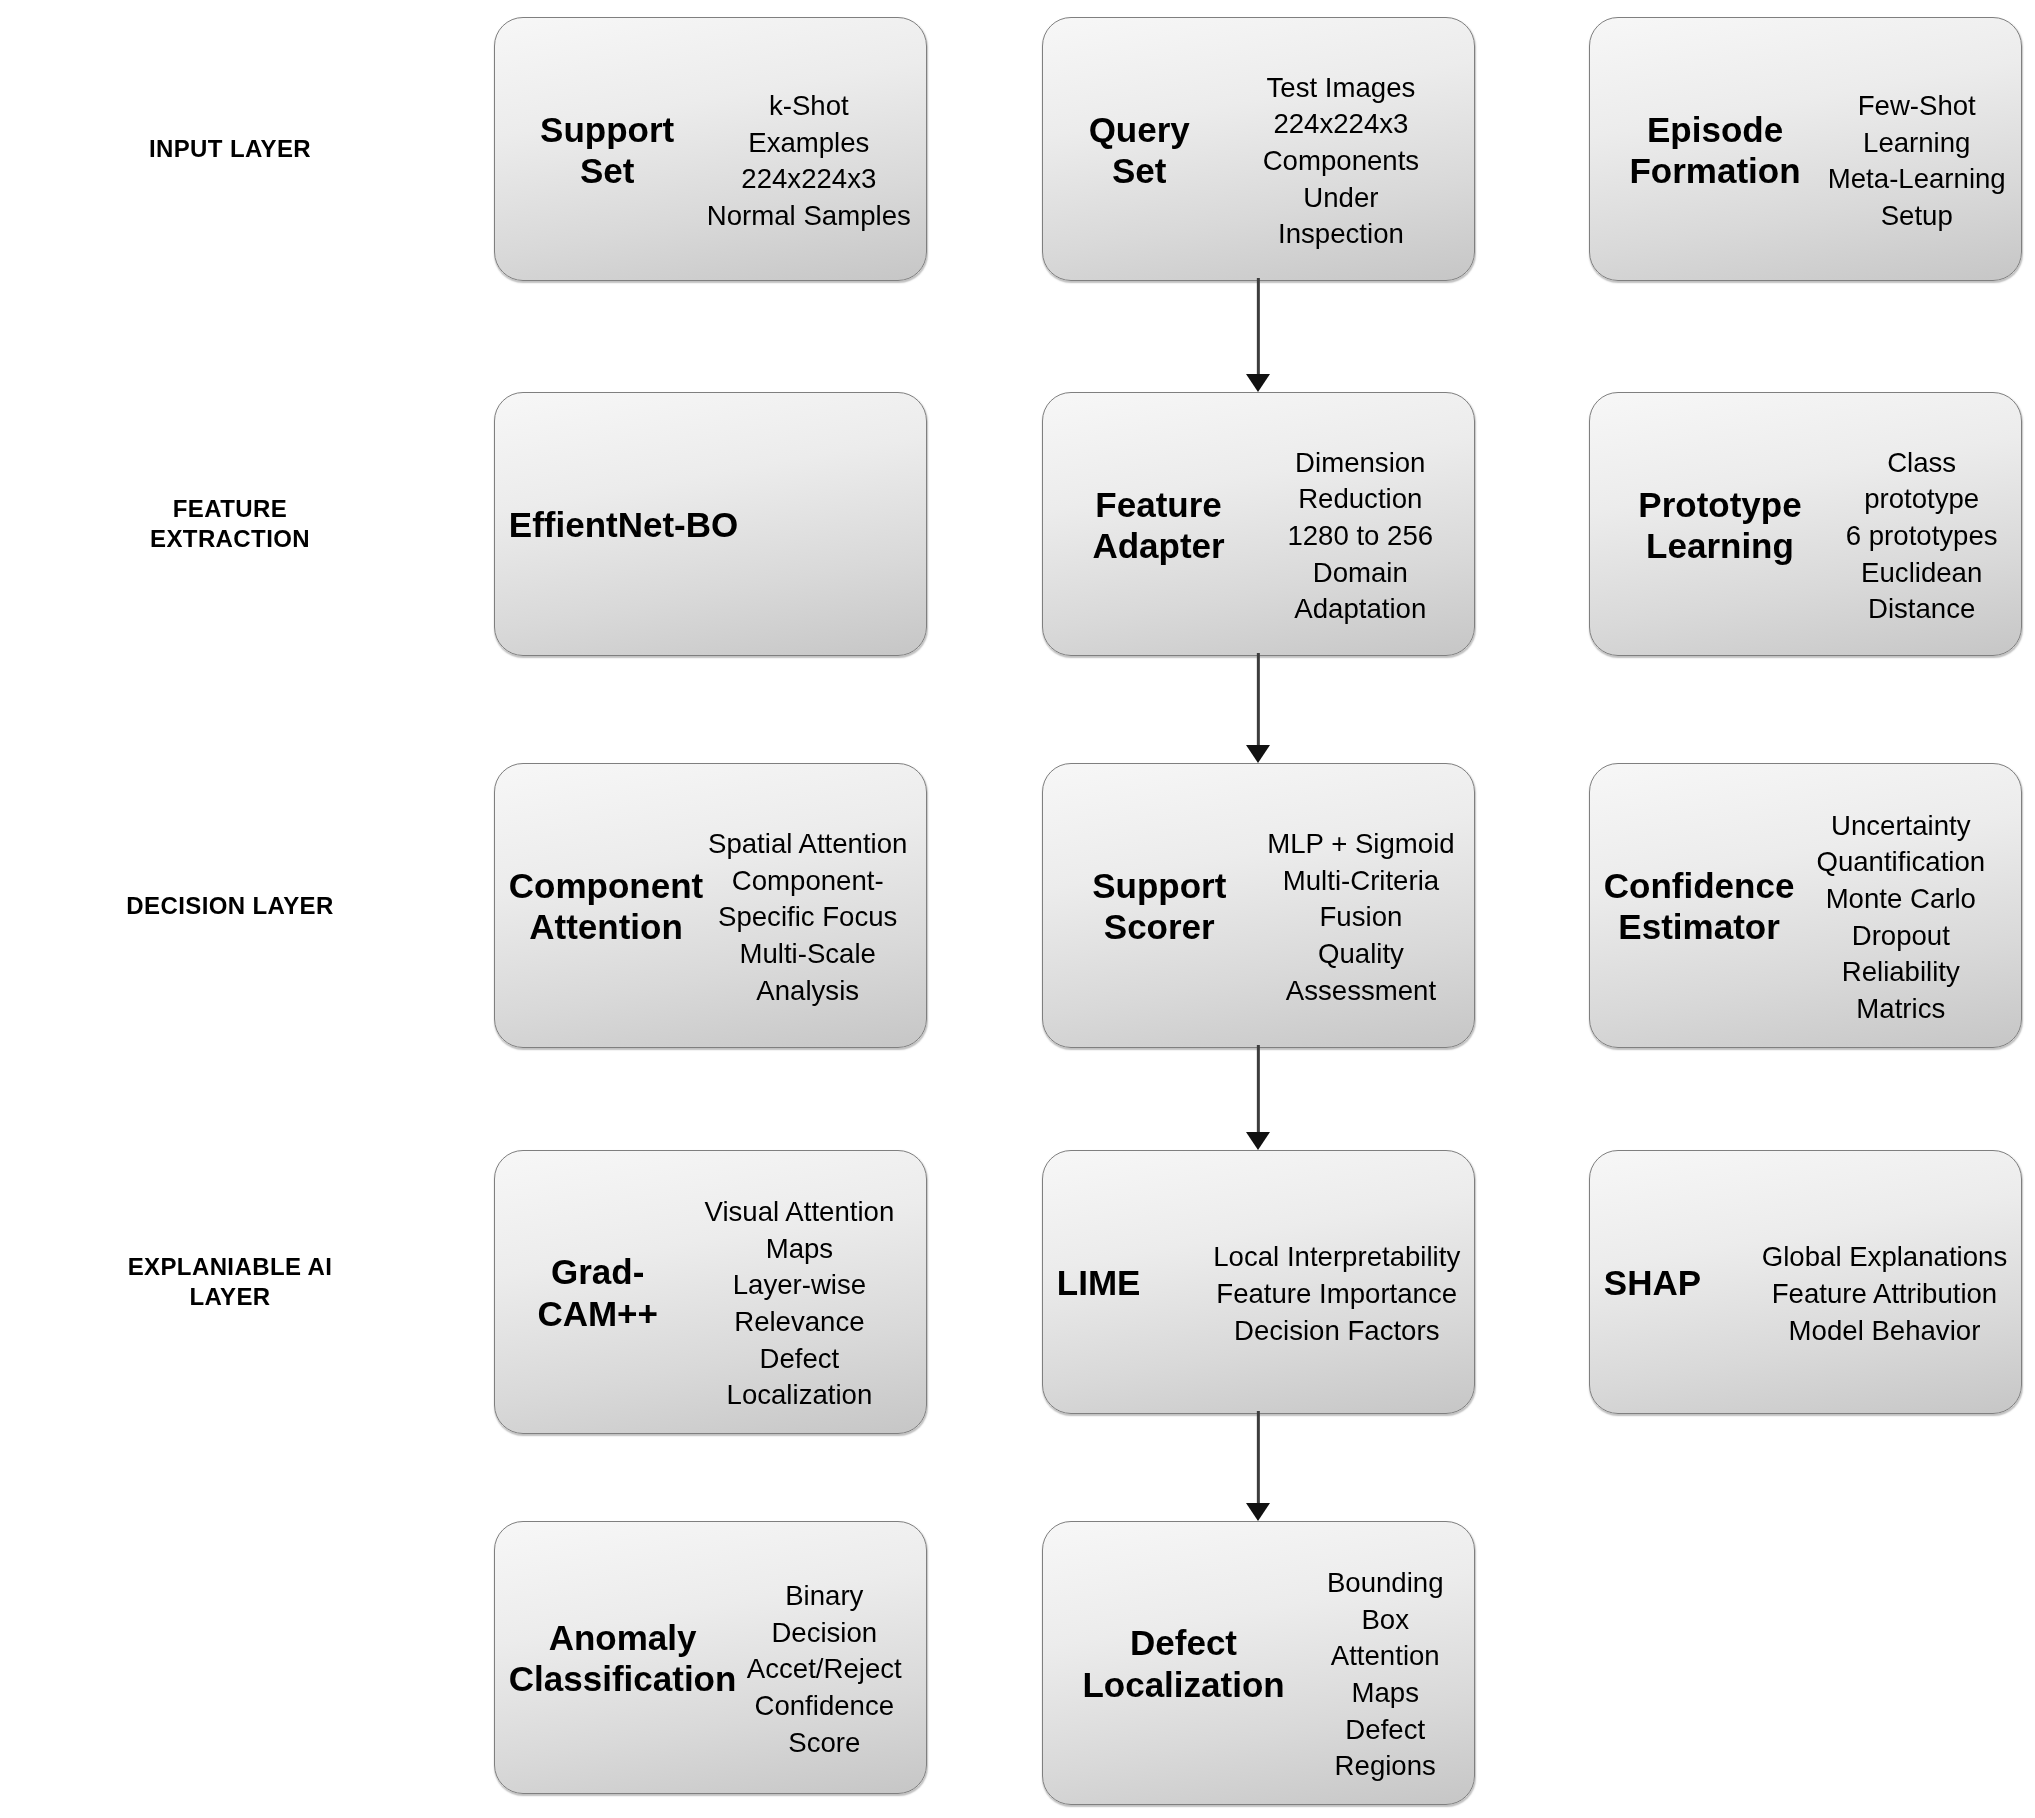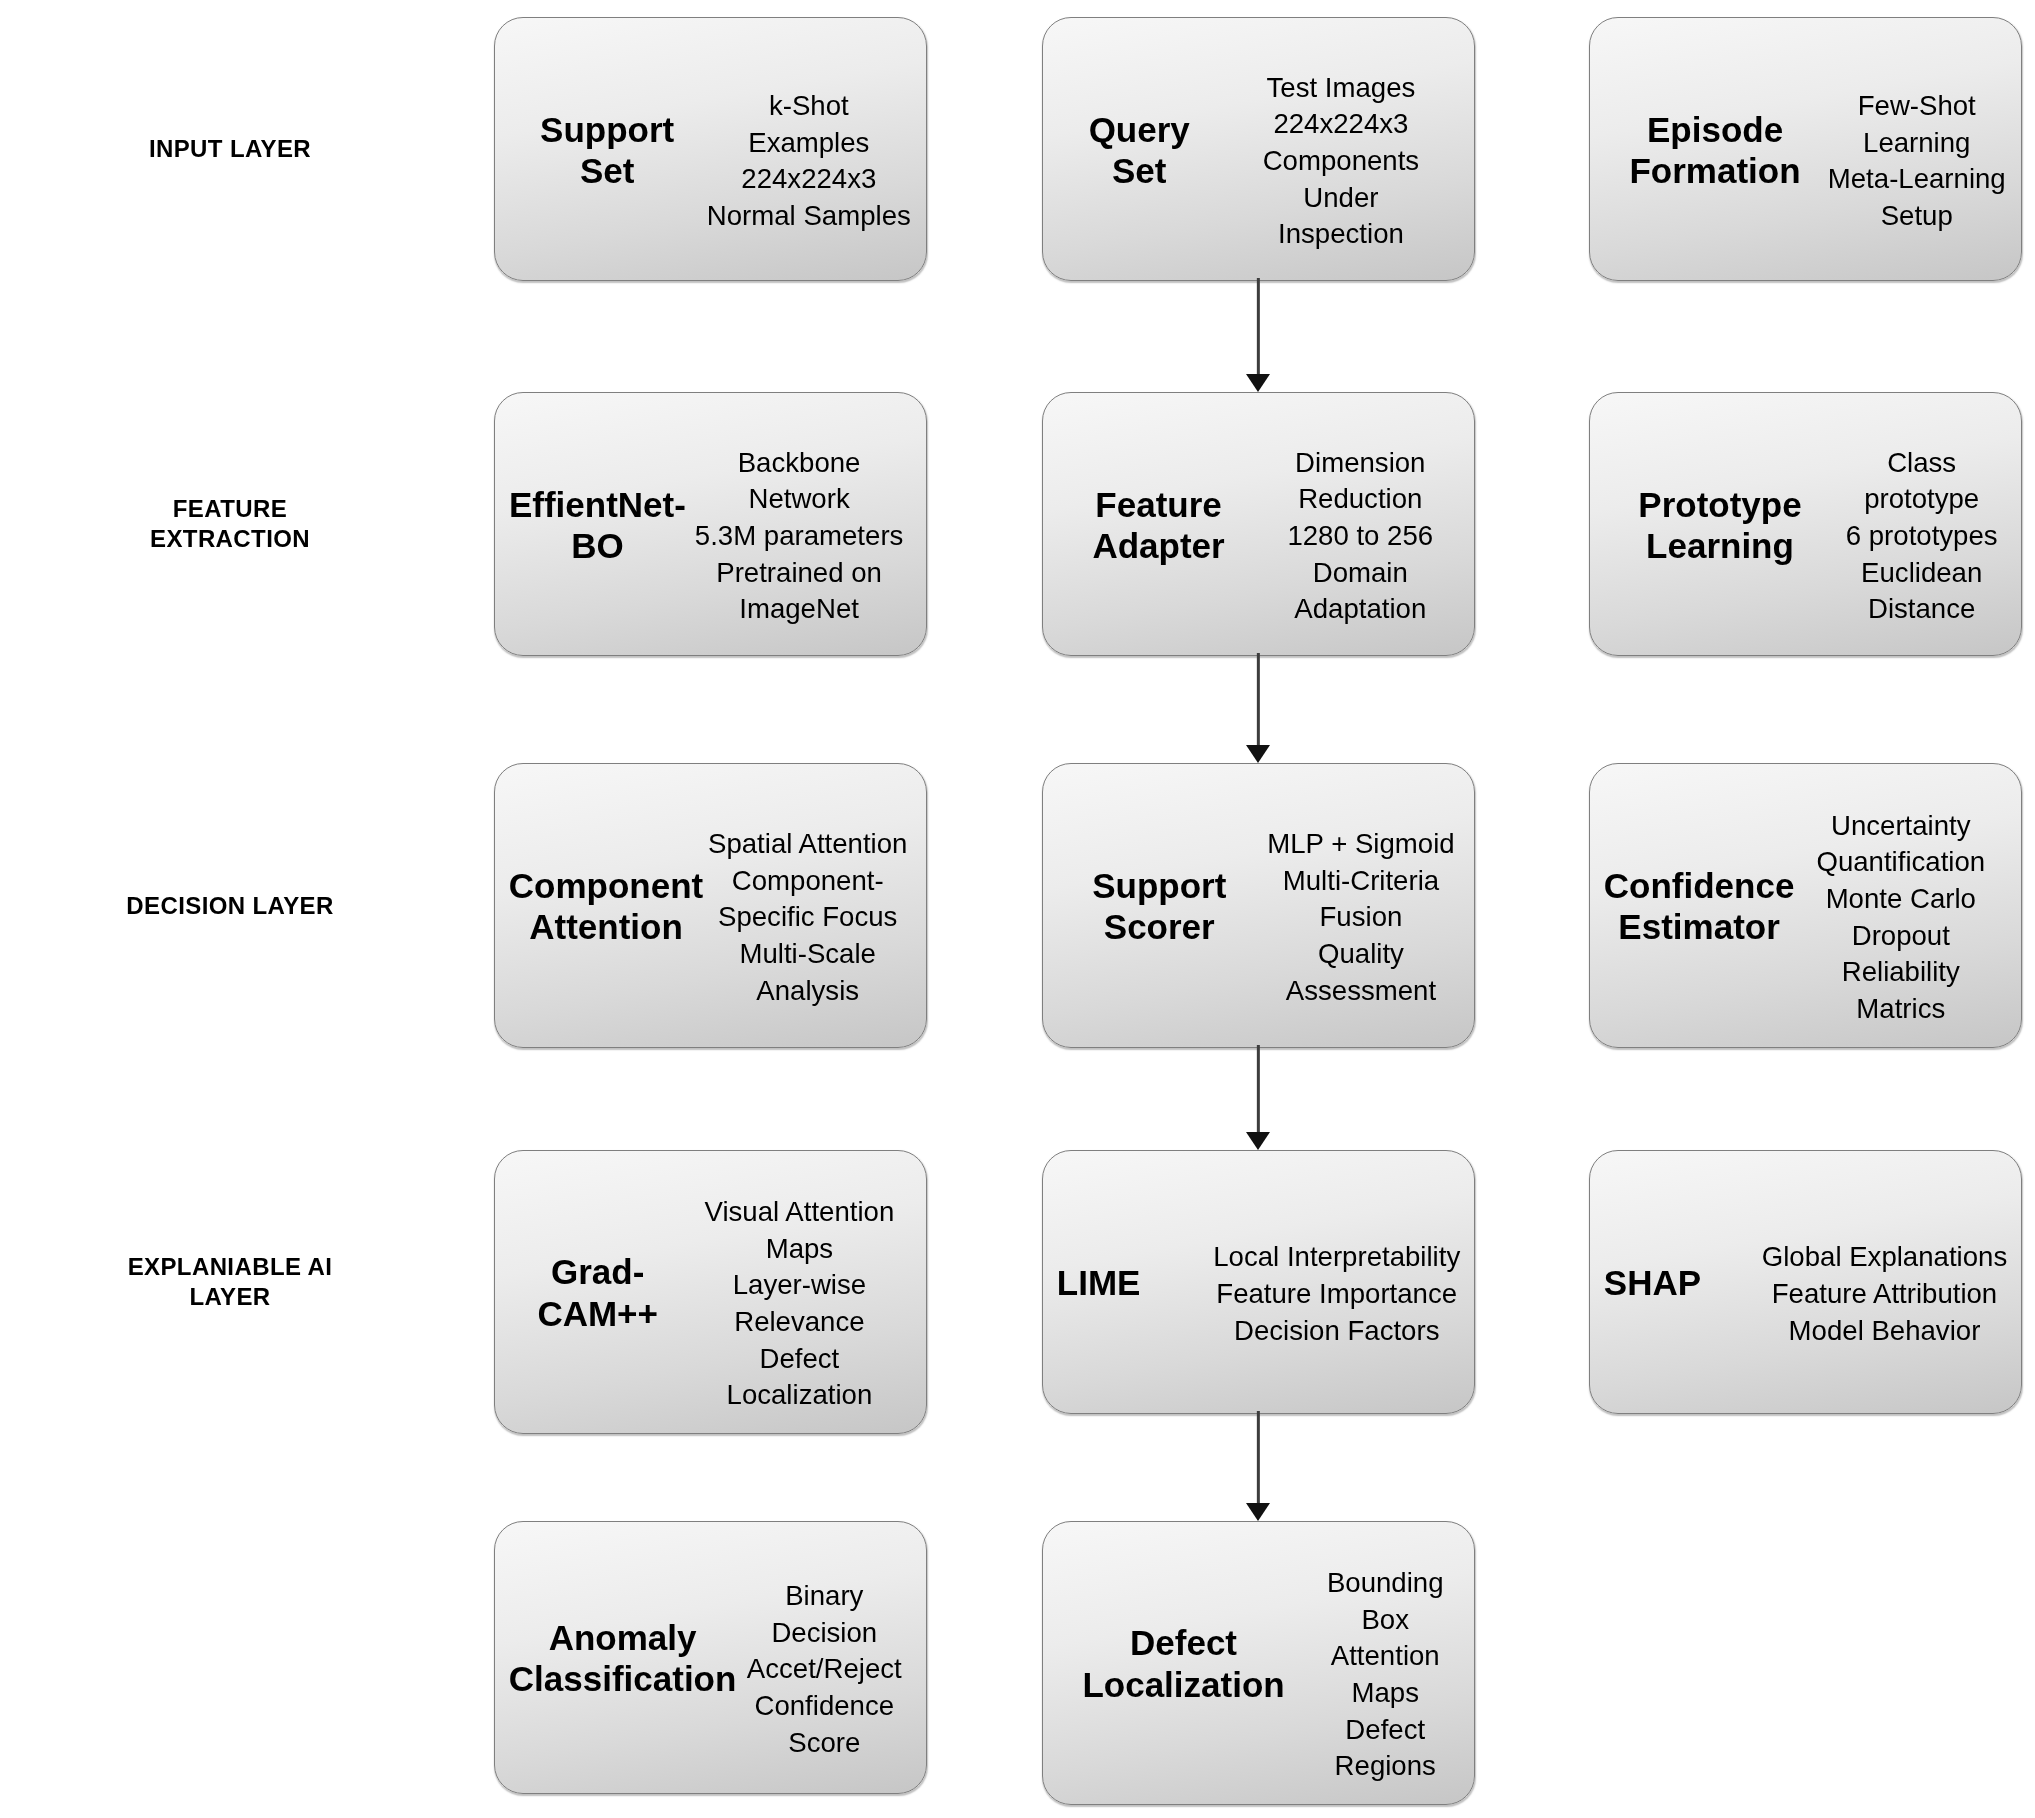--- a/index.html
+++ b/index.html
@@ -127,23 +127,20 @@
 
   <div class="spacer s1">
     <div class="arrow"></div>
   </div>
 
   <div class="row r2">
     <div class="row-label">FEATURE
 EXTRACTION</div>
     <div class="box c1">
       <div class="box-title">EffientNet-BO</div>
-      <div class="box-body">Backbone Network
-5.3M parameters
-Pretrained on ImageNet</div>
     </div>
     <div class="box c2">
       <div class="box-title">Feature Adapter</div>
       <div class="box-body">Dimension Reduction
 1280 to 256
 Domain Adaptation</div>
     </div>
     <div class="box c3">
       <div class="box-title">Prototype Learning</div>
       <div class="box-body">Class prototype

